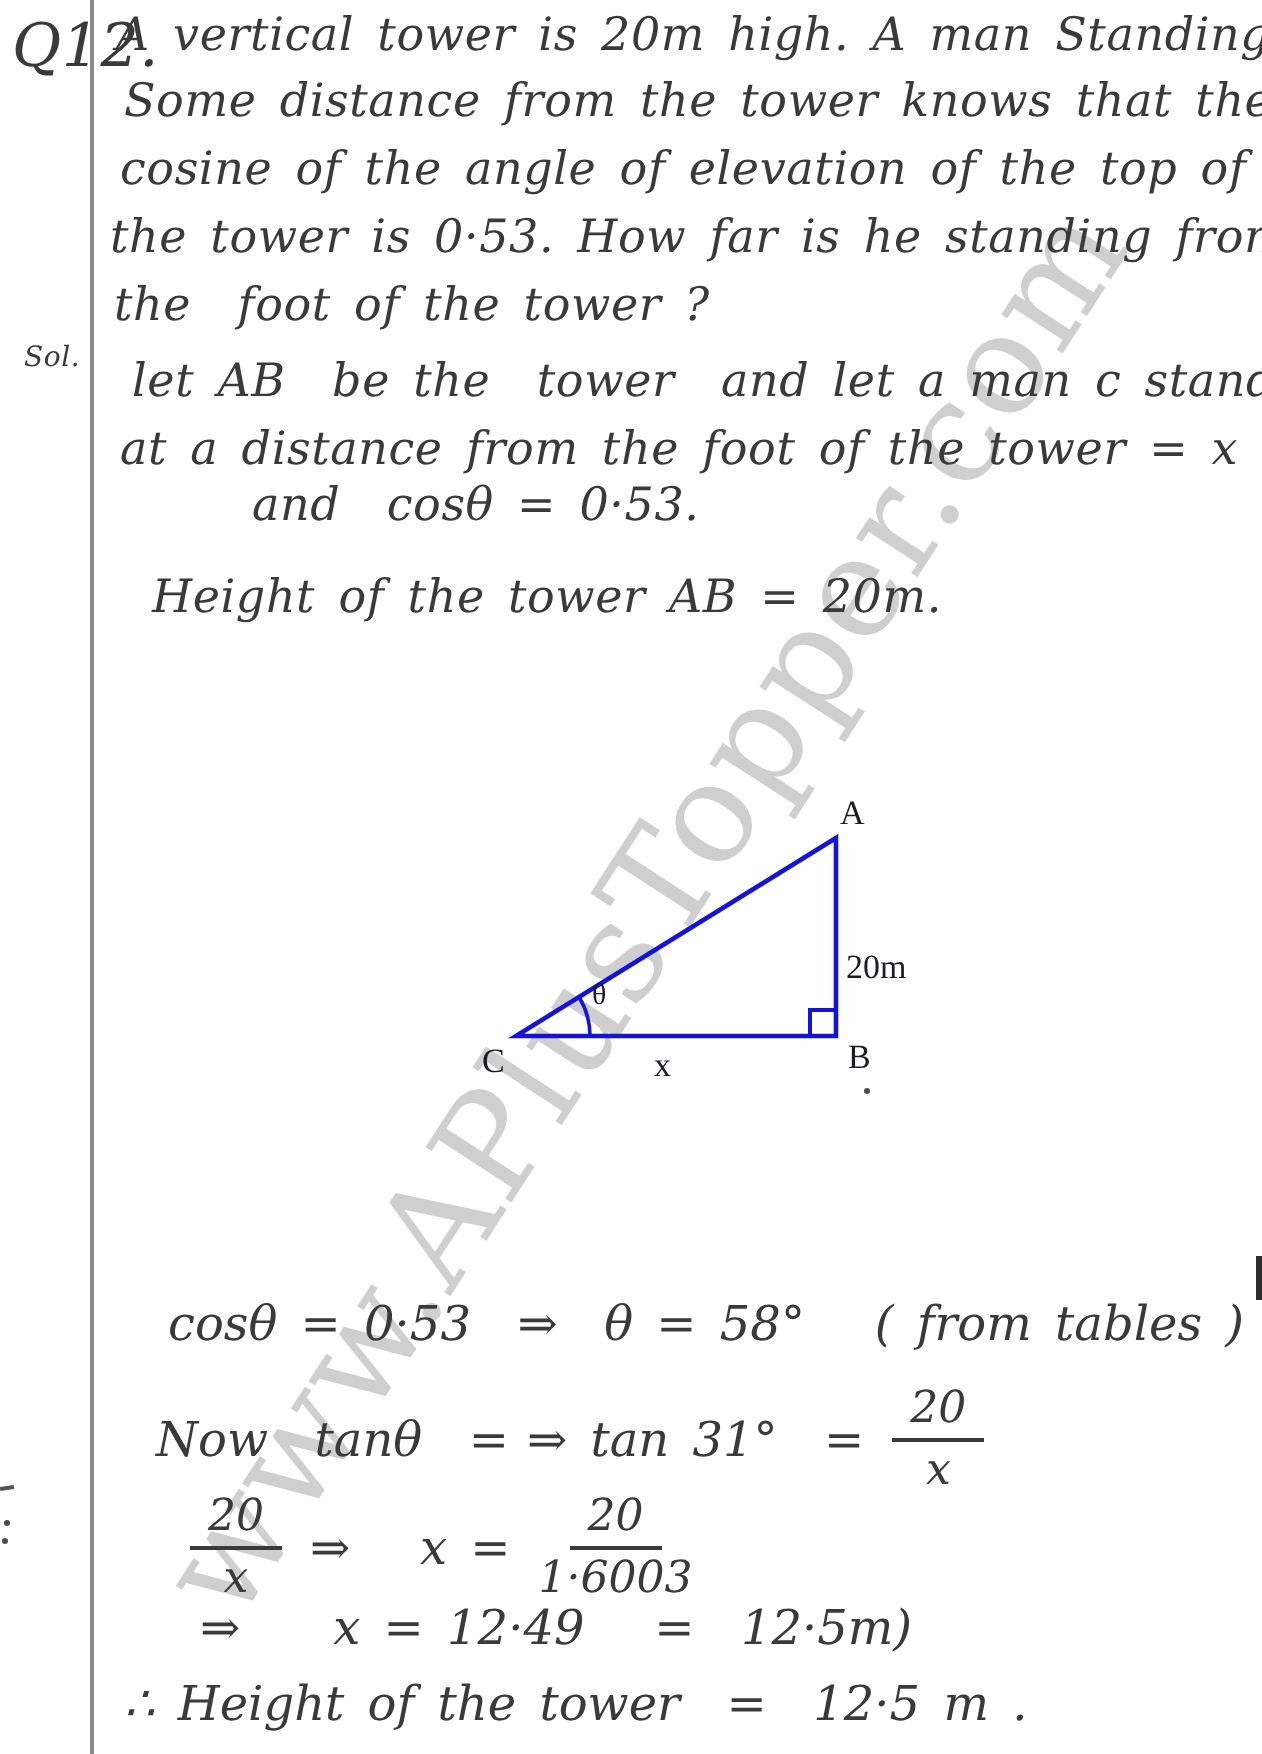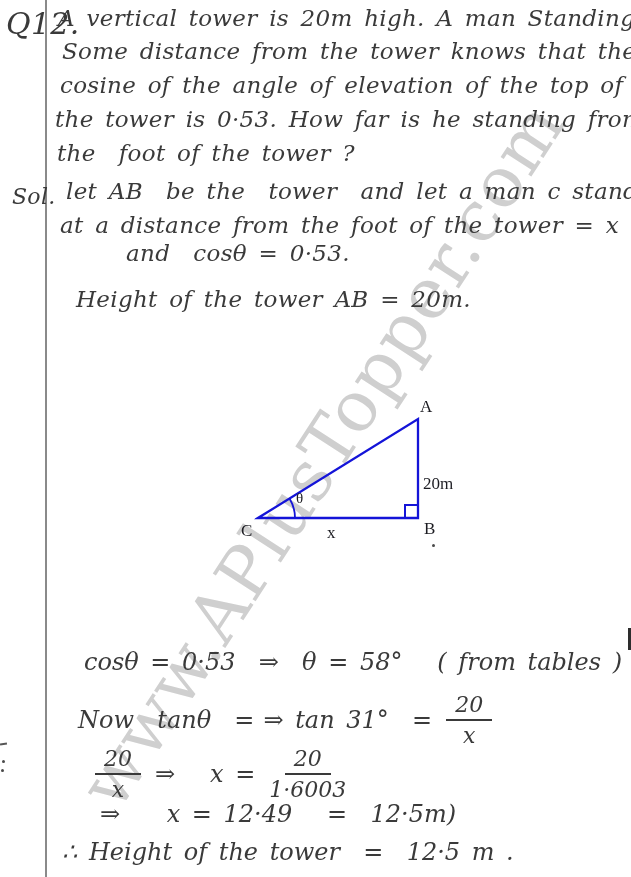--- a/index.html
+++ b/index.html
@@ -39,21 +39,21 @@
     transform:translate(-50%,-50%) rotate(-57deg);
     font-family:"DejaVu Serif",serif;
     font-size:70px;
     letter-spacing:1px;
     color:var(--watermark-gray);
     white-space:nowrap;
     z-index:0;
   }
   .content{position:absolute;inset:0;z-index:1;}
   .qnum{left:6px;top:6px;font-size:30px;}
-  .sol-label{left:12px;top:184px;font-size:22px;}
+  .sol-label{left:12px;top:171px;font-size:14px;}
   .diagram-svg{position:absolute;left:225px;top:392px;z-index:1;}
   .dlabel{
     position:absolute;
     font-family:"Liberation Serif","DejaVu Serif",serif;
     font-style:normal;
     color:var(--label-black);
     font-size:17px;
     z-index:2;
   }
   .eq{

